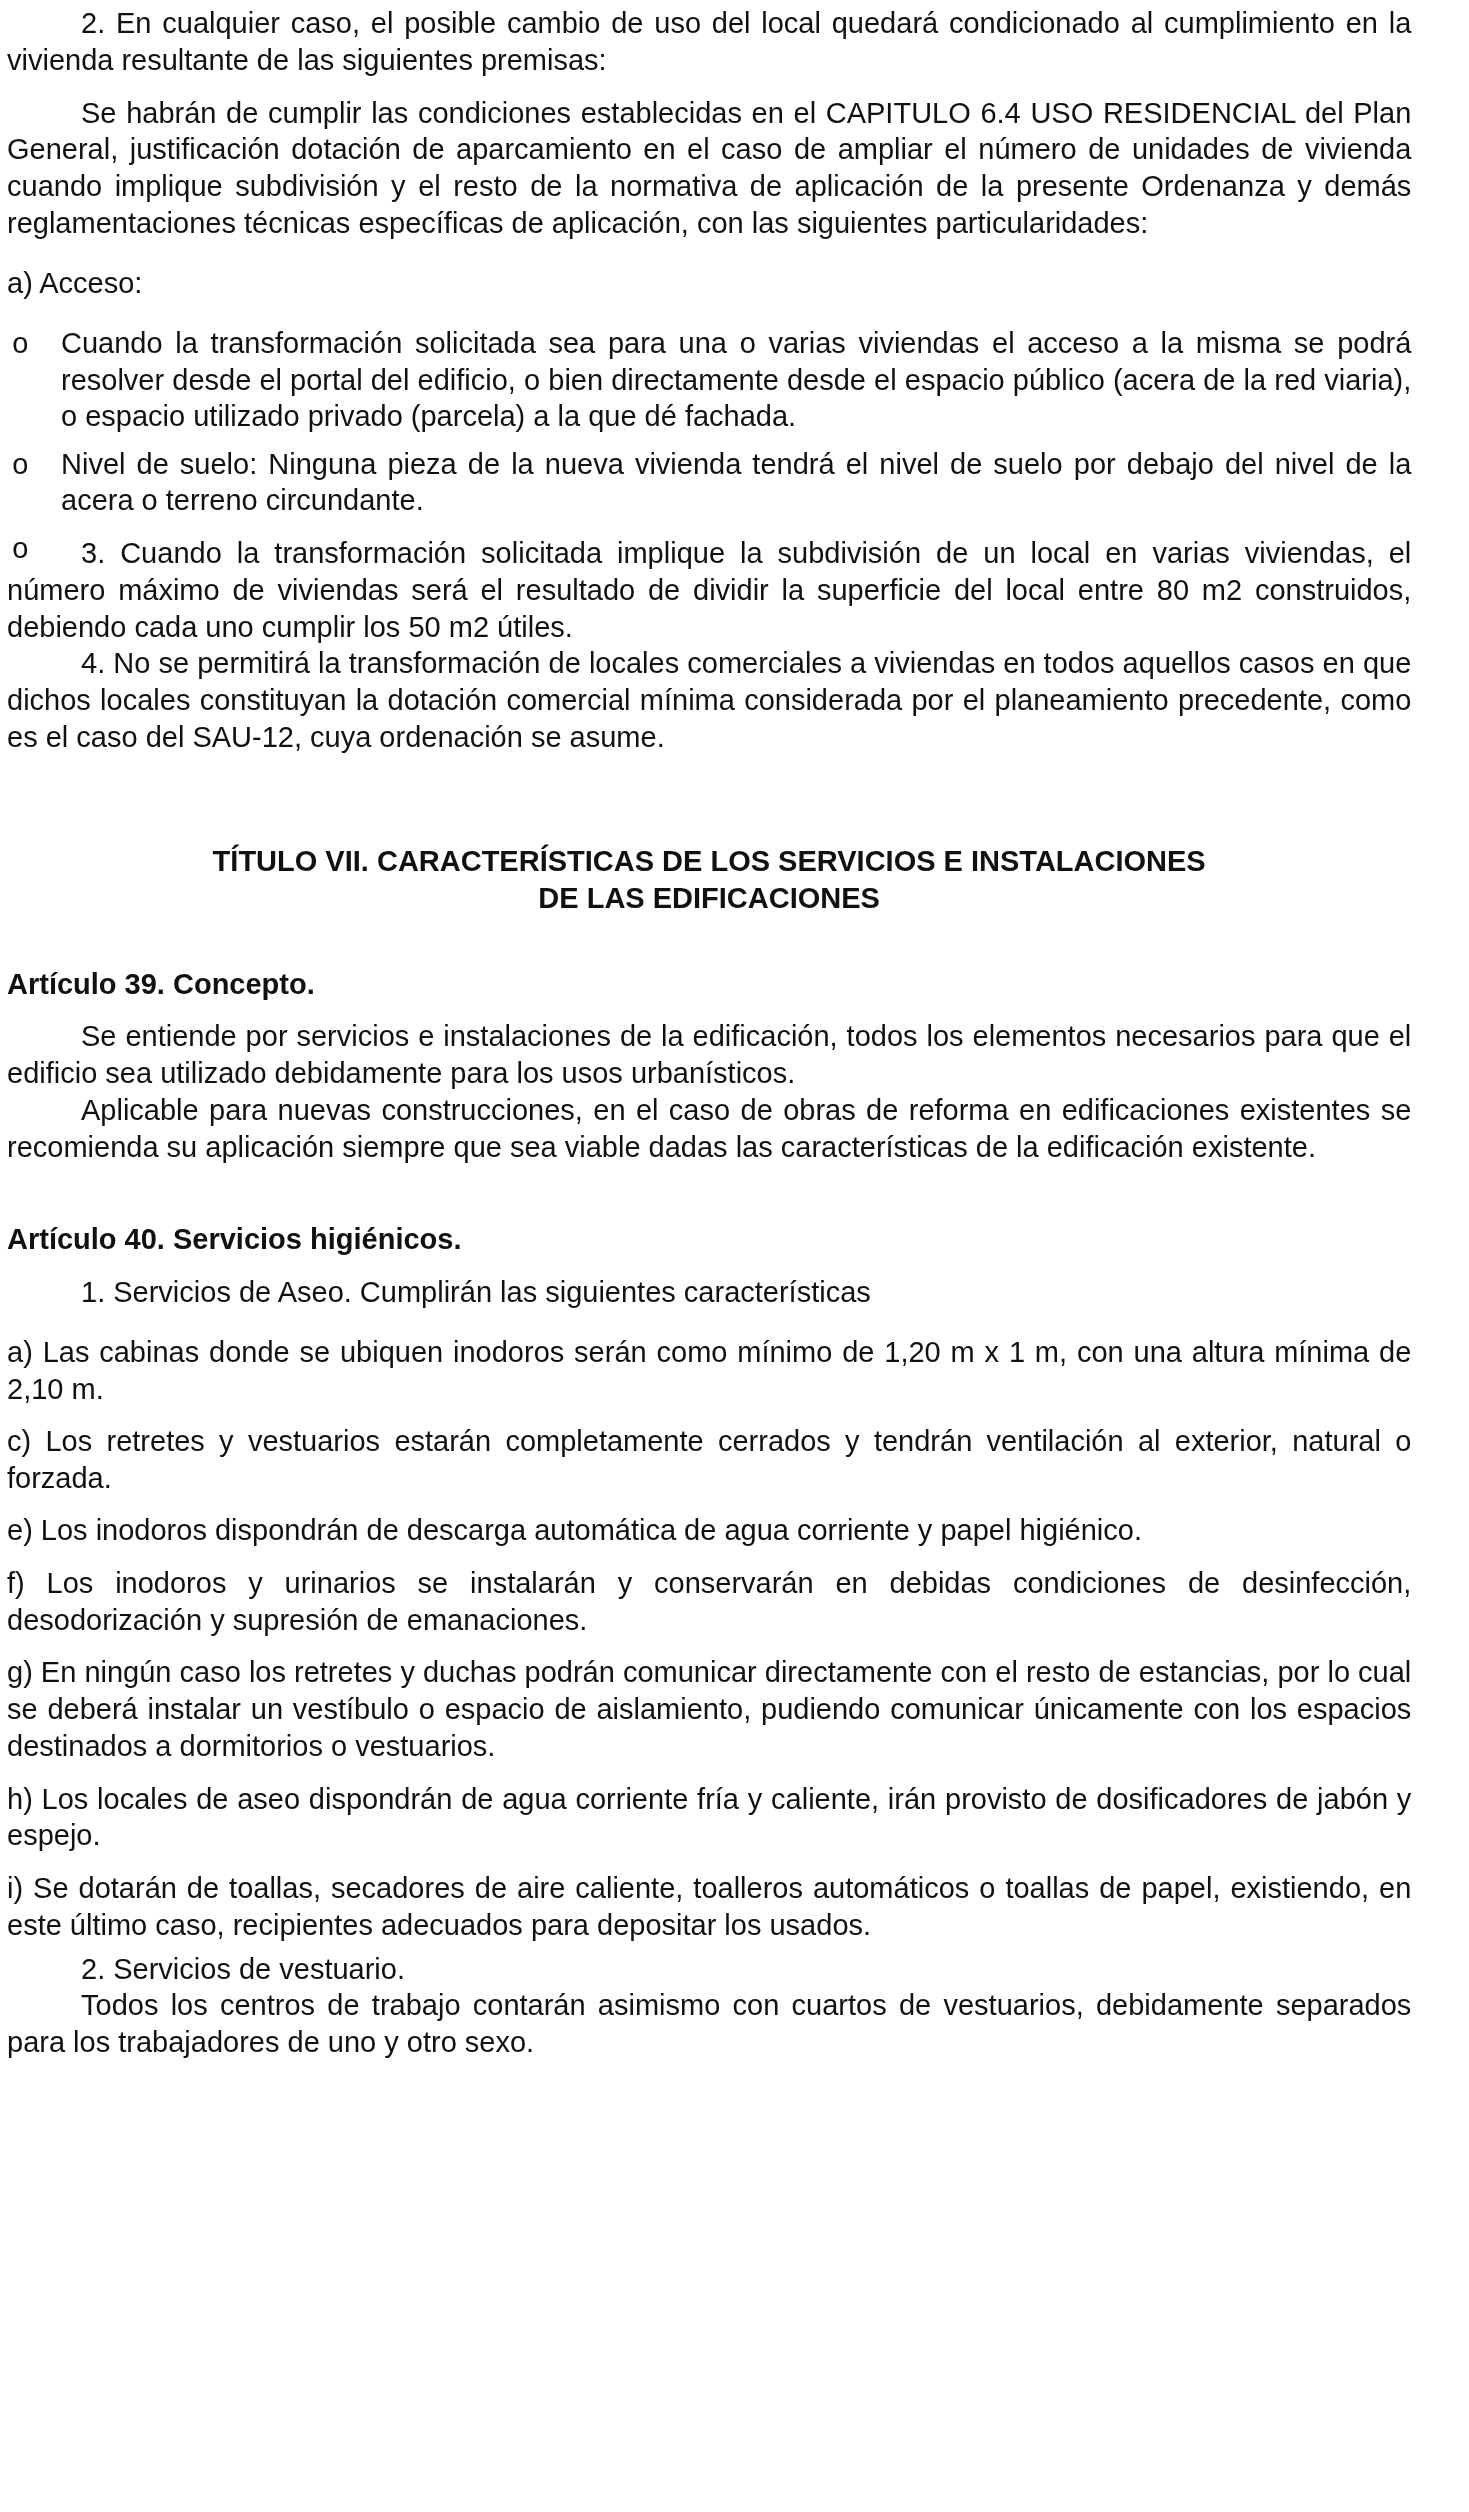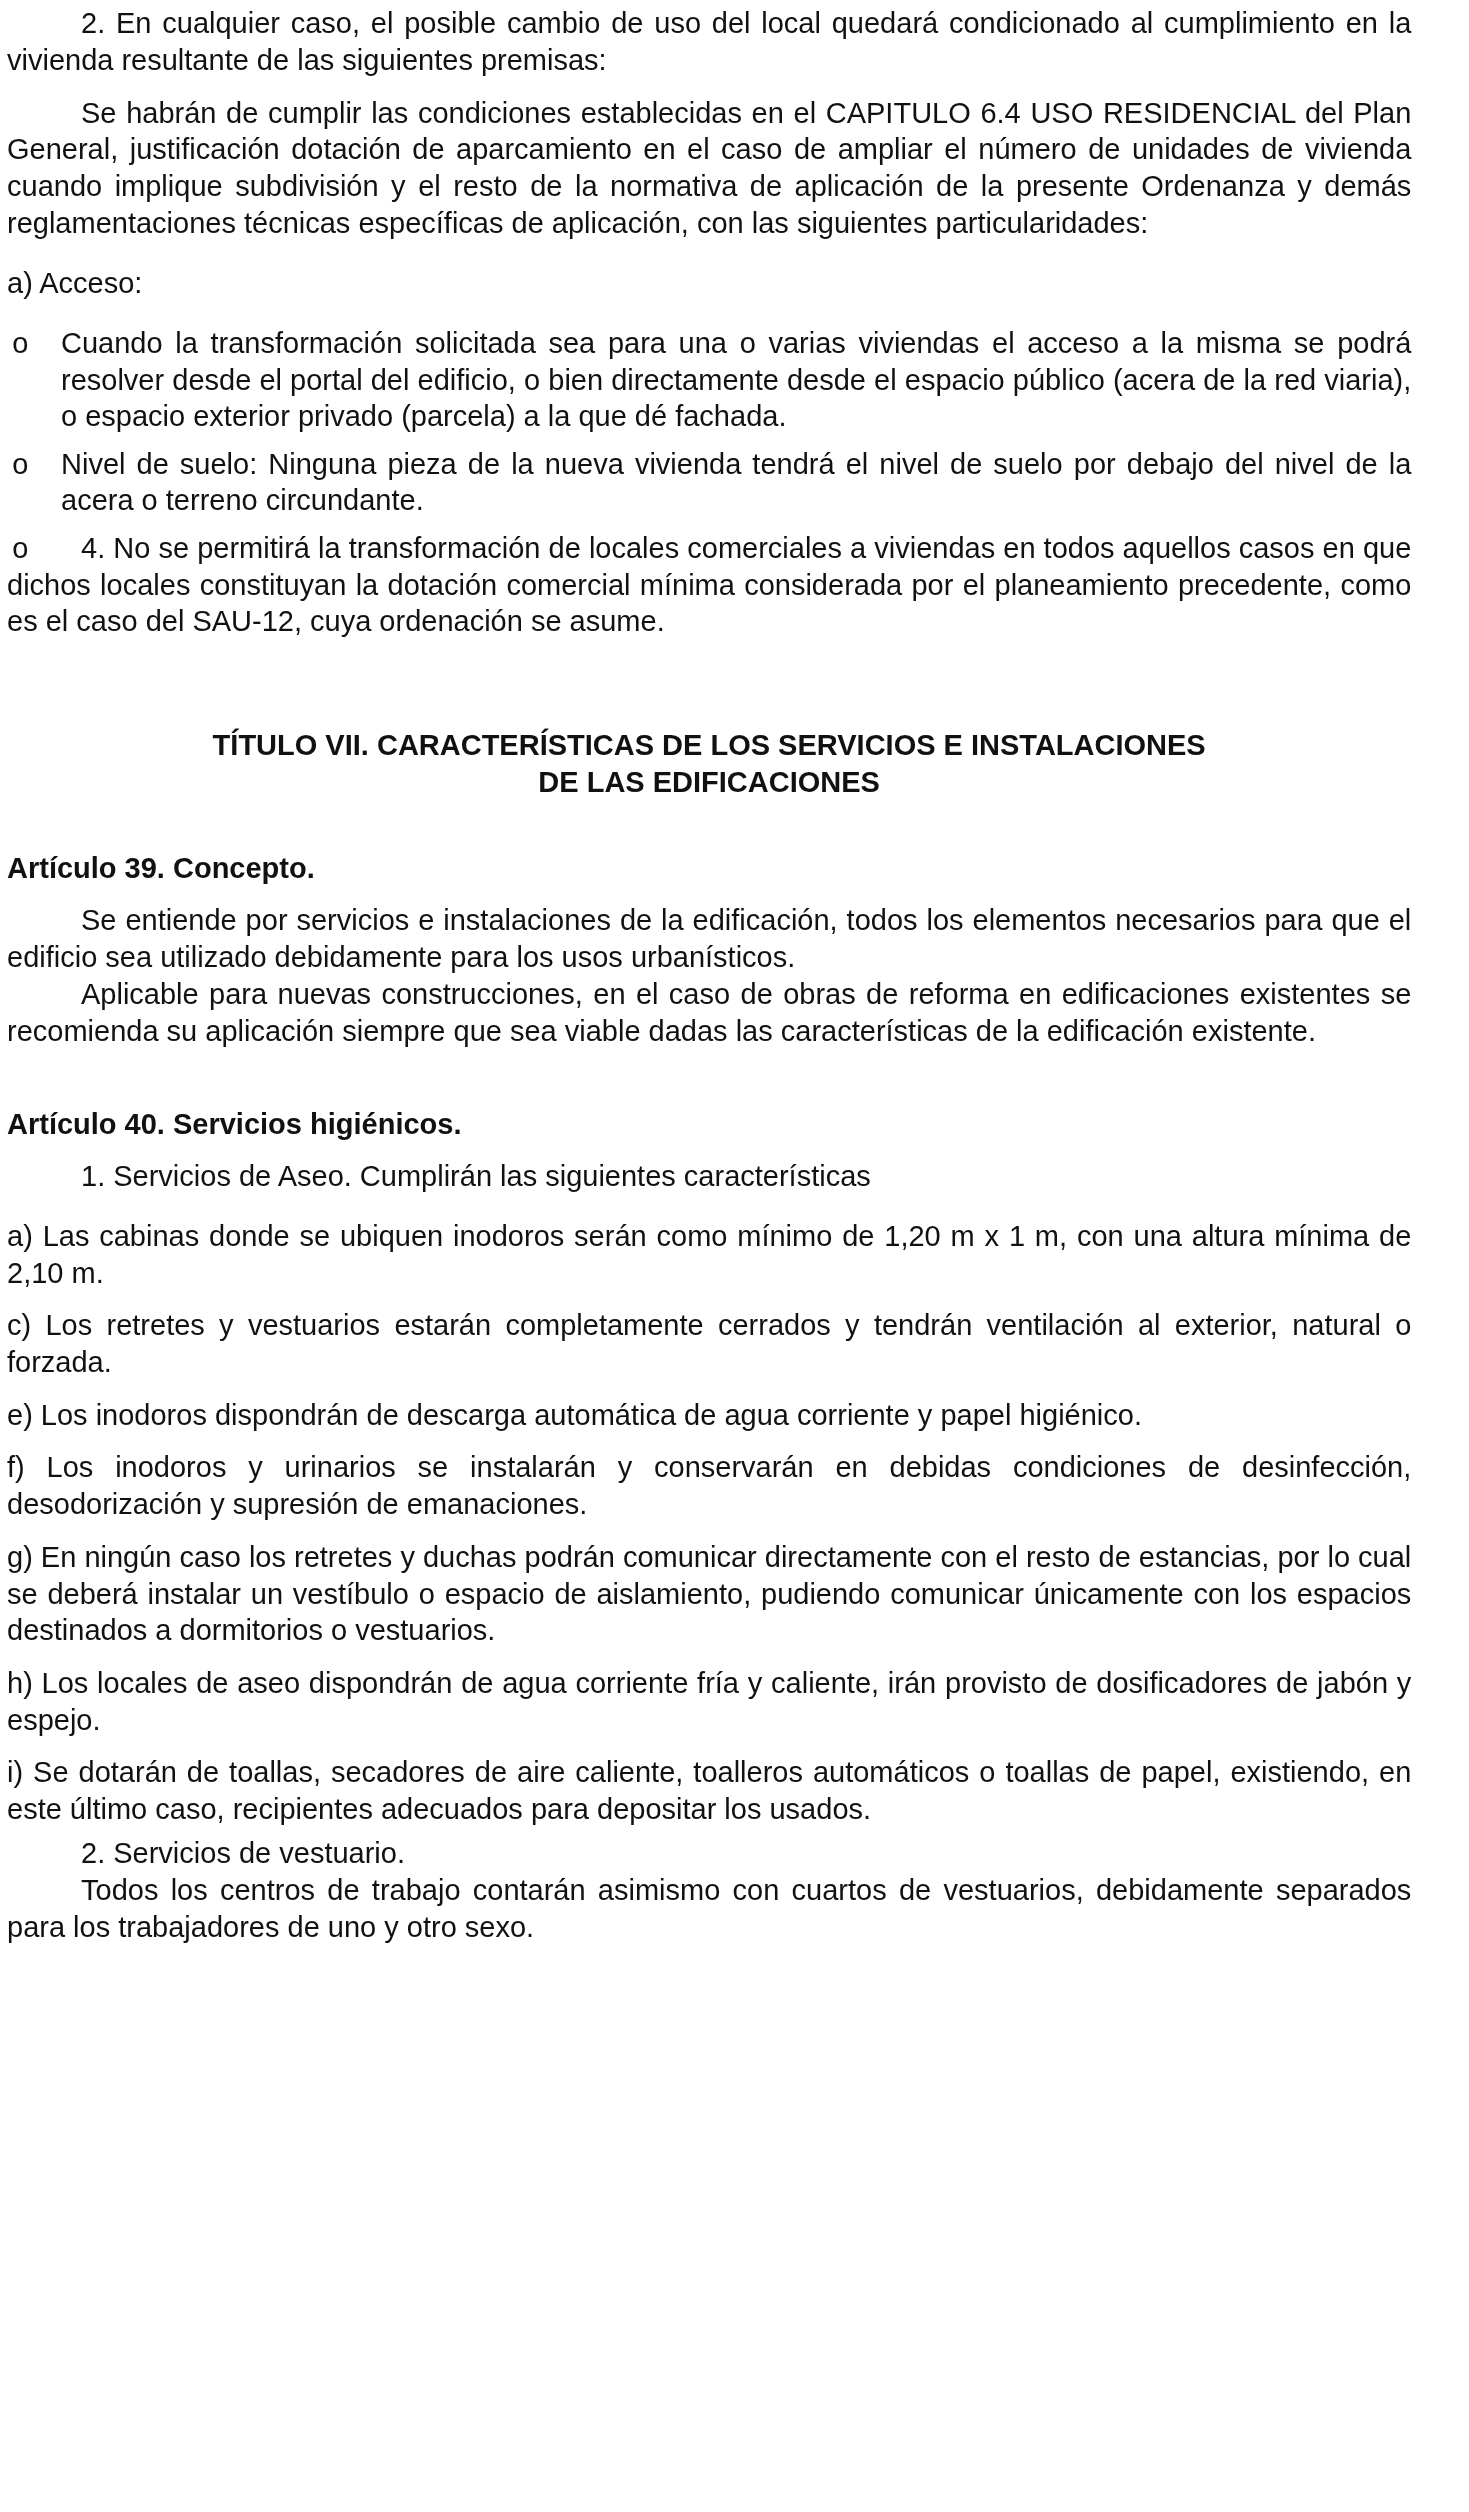--- a/index.html
+++ b/index.html
@@ -72,32 +72,33 @@
 <div class="page">
 
   <p class="para indent mt-0">2. En cualquier caso, el posible cambio de uso del local quedará condicionado al cumplimiento en la vivienda resultante de las siguientes premisas:</p>
 
   <p class="para indent mt-md">Se habrán de cumplir las condiciones establecidas en el CAPITULO 6.4 USO RESIDENCIAL del Plan General, justificación dotación de aparcamiento en el caso de ampliar el número de unidades de vivienda cuando implique subdivisión y el resto de la normativa de aplicación de la presente Ordenanza y demás reglamentaciones técnicas específicas de aplicación, con las siguientes particularidades:</p>
 
   <p class="para flush mt-lg">a) Acceso:</p>
 
   <div class="bullet-item mt-lg">
     <span class="marker">o</span>
-    <span>Cuando la transformación solicitada sea para una o varias viviendas el acceso a la misma se podrá resolver desde el portal del edificio, o bien directamente desde el espacio público (acera de la red viaria), o espacio exterior privado (parcela) a la que dé fachada.</span>
+    <span>Cuando la transformación solicitada sea para una o varias viviendas el acceso a la misma se podrá resolver desde el portal del edificio, o bien directamente desde el espacio público (acera de la red viaria), o espacio utilizado privado (parcela) a la que dé fachada.</span>
   </div>
 
   <div class="bullet-item mt-sm">
     <span class="marker">o</span>
     <span>Nivel de suelo: Ninguna pieza de la nueva vivienda tendrá el nivel de suelo por debajo del nivel de la acera o terreno circundante.</span>
   </div>
 
   <div class="bullet-item mt-sm">
     <span class="marker">o</span>
   </div>
 
+  <p class="para indent mt-md">3. Cuando la transformación solicitada implique la subdivisión de un local en varias viviendas, el número máximo de viviendas será el resultado de dividir la superficie del local entre 80 m2 construidos, debiendo cada uno cumplir los 50 m2 útiles.</p>
 
   <p class="para indent mt-0">4. No se permitirá la transformación de locales comerciales a viviendas en todos aquellos casos en que dichos locales constituyan la dotación comercial mínima considerada por el planeamiento precedente, como es el caso del SAU-12, cuya ordenación se asume.</p>
 
   <h2 class="section-heading mt-xl">
     <span>TÍTULO VII. CARACTERÍSTICAS DE LOS SERVICIOS E INSTALACIONES</span><br>
     <span>DE LAS EDIFICACIONES</span>
   </h2>
 
   <h3 class="article-heading mt-art">Artículo 39.  Concepto.</h3>
 

